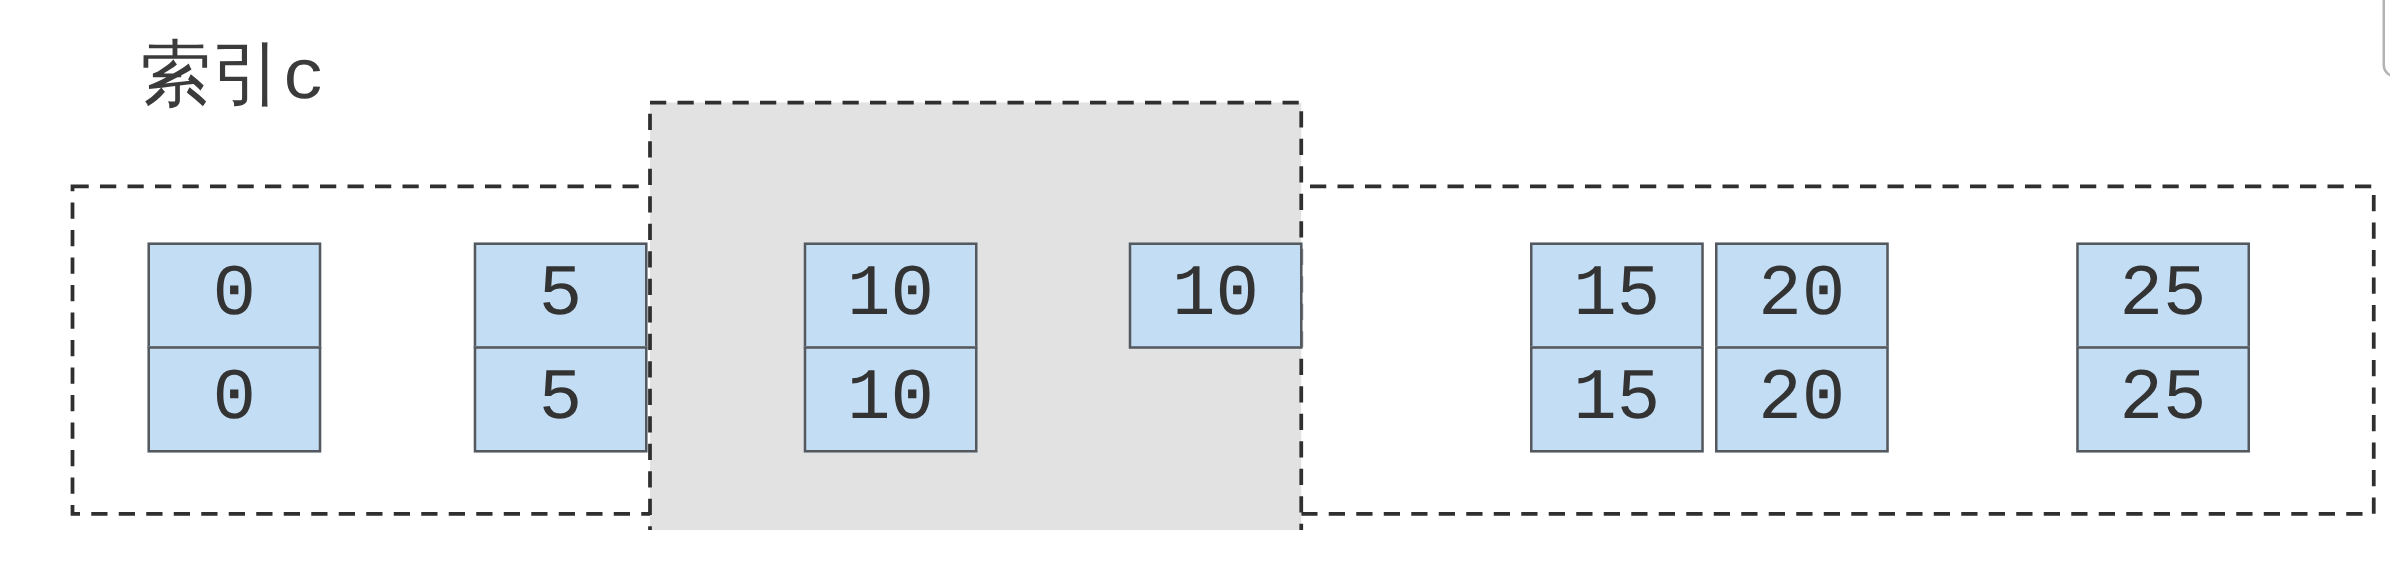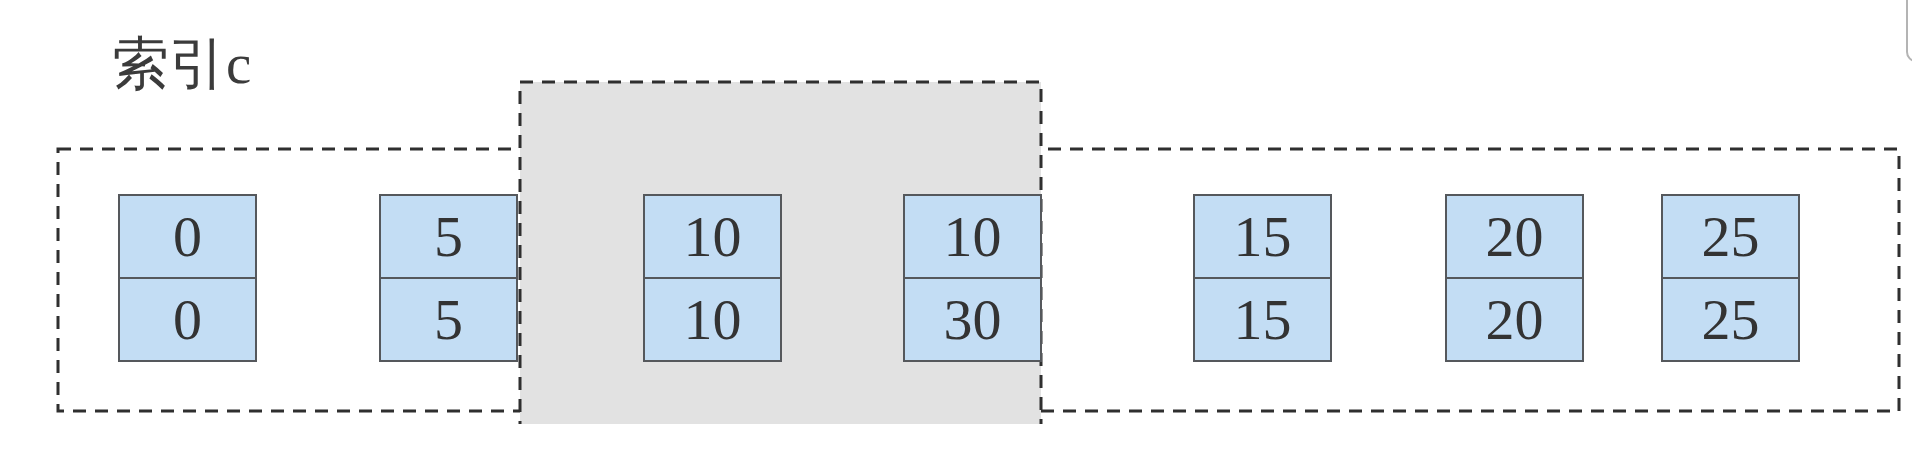--- a/index.html
+++ b/index.html
@@ -12,21 +12,21 @@
     --scrollbar_color: #b4b4b4;
   }
   * { margin: 0; padding: 0; box-sizing: border-box; }
   html, body { background: #ffffff; }
   .stage {
     position: relative;
     width: 1912px;
     height: 424px;
     overflow: hidden;
     background: #ffffff;
-    font-family: Liberation Serif, serif;
+    font-family: Liberation Mono, monospace;
   }
   .bg-svg {
     position: absolute;
     left: 0; top: 0;
     width: 1912px; height: 466px;
   }
   .outer-rect {
     fill: #ffffff;
     stroke: var(--dash_color);
     stroke-width: 3;
@@ -98,29 +98,28 @@
     <div class="cell bottom">5</div>
   </div>
 
   <div class="pair" style="left:643px">
     <div class="cell top">10</div>
     <div class="cell bottom">10</div>
   </div>
 
   <div class="pair" style="left:903px">
     <div class="cell top">10</div>
-    <div class="cell bottom">30</div>
   </div>
 
-  <div class="pair" style="left:1193px">
+  <div class="pair" style="left:1224px">
     <div class="cell top">15</div>
     <div class="cell bottom">15</div>
   </div>
 
-  <div class="pair" style="left:1445px">
+  <div class="pair" style="left:1372px">
     <div class="cell top">20</div>
     <div class="cell bottom">20</div>
   </div>
 
   <div class="pair" style="left:1661px">
     <div class="cell top">25</div>
     <div class="cell bottom">25</div>
   </div>
 
   <div class="scrollbar-thumb"></div>

